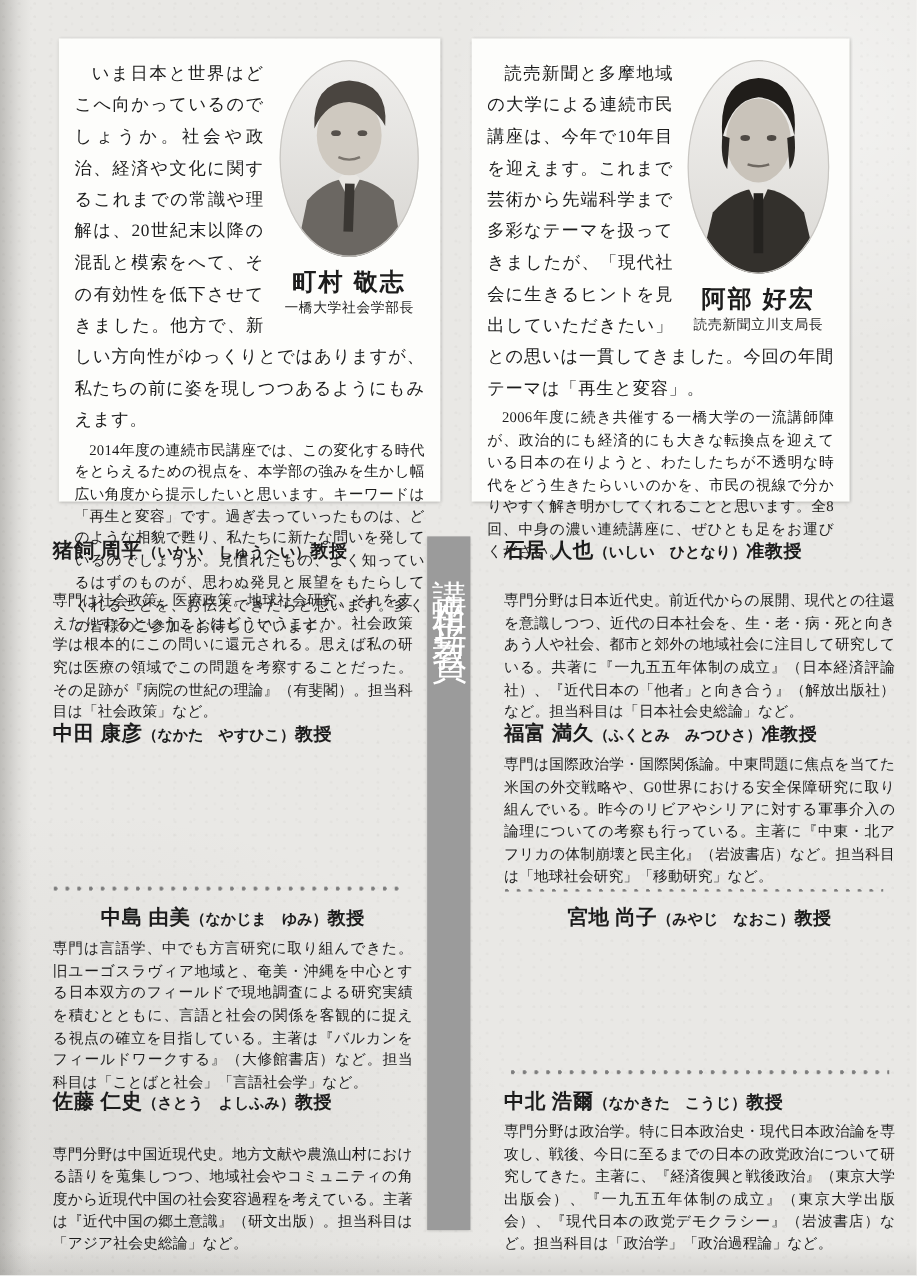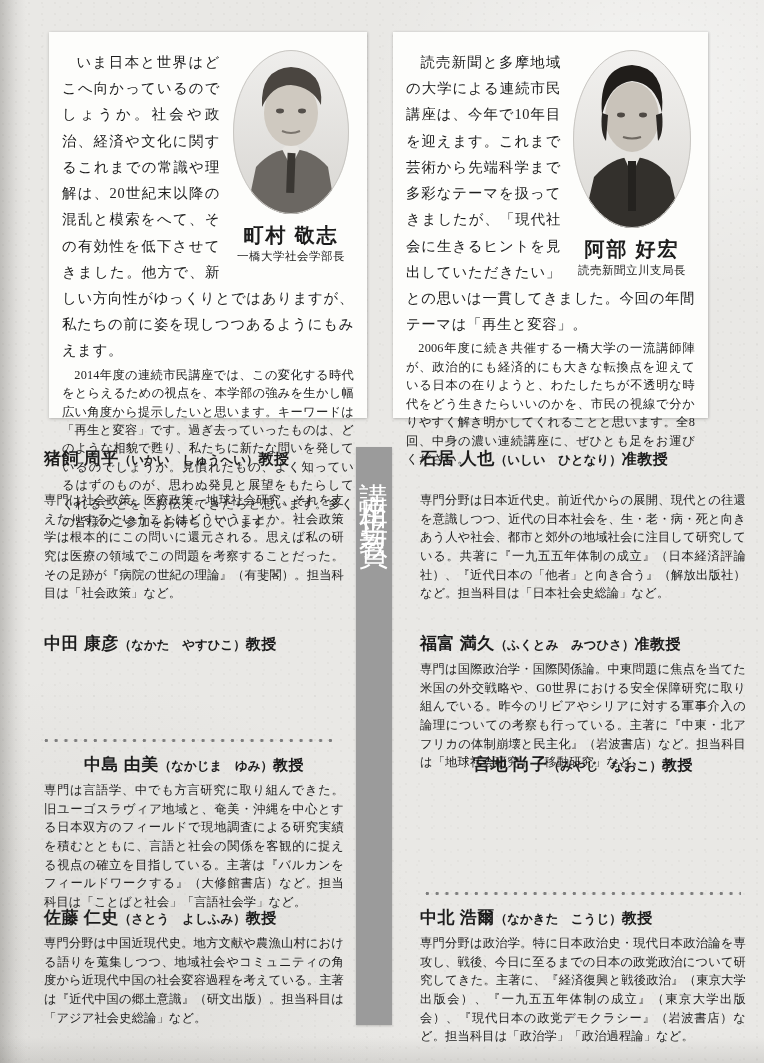--- a/index.html
+++ b/index.html
@@ -48,21 +48,21 @@
     grid-template-rows:153px 153px 153px auto;}
   .bio{display:flex;flex-direction:column;box-sizing:border-box;}
   .bio h3{margin:0 0 5px 0;font-size:17px;font-weight:700;letter-spacing:.5px;white-space:nowrap;}
   .bio-reading{font-size:12.5px;font-weight:600;letter-spacing:0;}
   .bio-rank{font-size:15px;font-weight:700;}
   .bio p{margin:0;font-size:12.3px;line-height:1.52;text-align:justify;letter-spacing:.1px;}
   .dots{margin-top:auto;margin-bottom:10px;height:5px;width:97%;
     background-image:radial-gradient(circle at 2.2px 2.5px,#7d7d7d 1.5px,transparent 1.8px);
     background-size:9.8px 5px;background-repeat:repeat-x;}
   .c1{grid-column:1;} .c2{grid-column:2;}
-  .r1{grid-row:1;gap:16px;} .r2{grid-row:2;margin-top:32px;} .r3{grid-row:3;align-items:center;} .r4{grid-row:4;}
+  .r1{grid-row:1;gap:16px;} .r2{grid-row:2;} .r3{grid-row:3;align-items:center;} .r4{grid-row:4;justify-content:space-between;}
 </style>
 </head>
 <body>
 
 <div class="page">
   <div class="edge-left"></div>
   <div class="edge-bottom"></div>
 
   <section class="panel panel-left">
     <figure class="portrait-fig">

